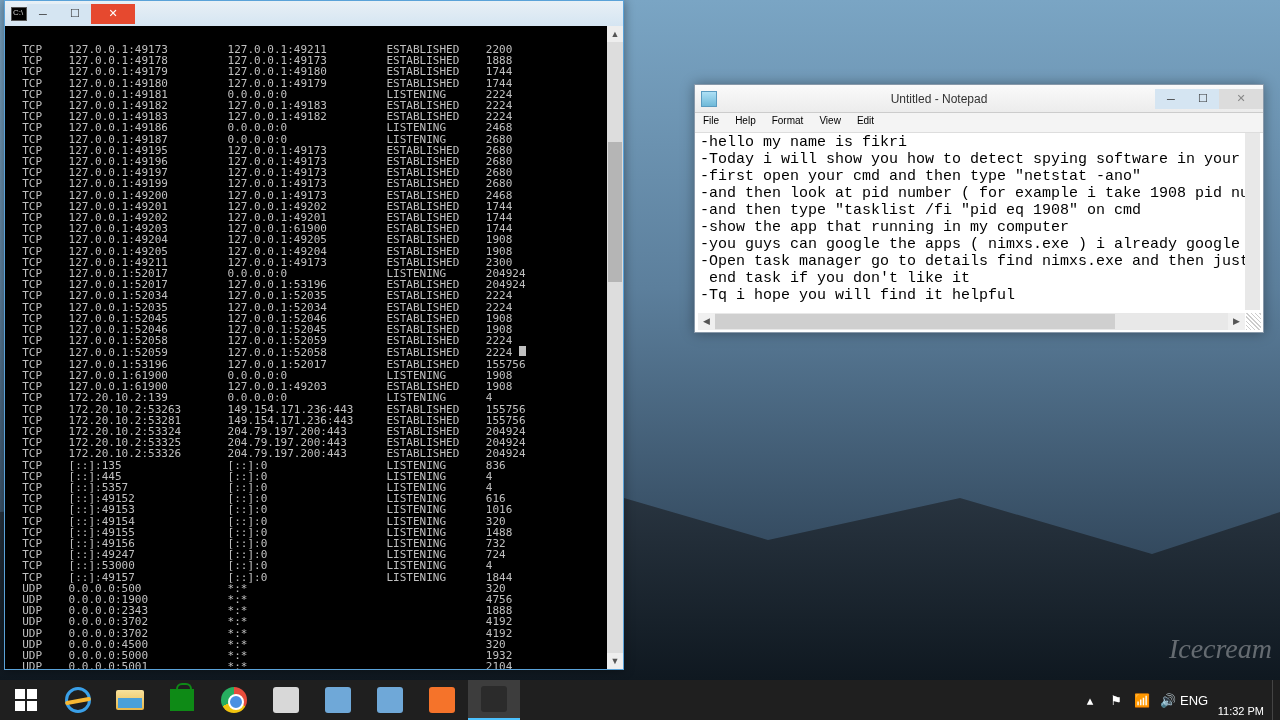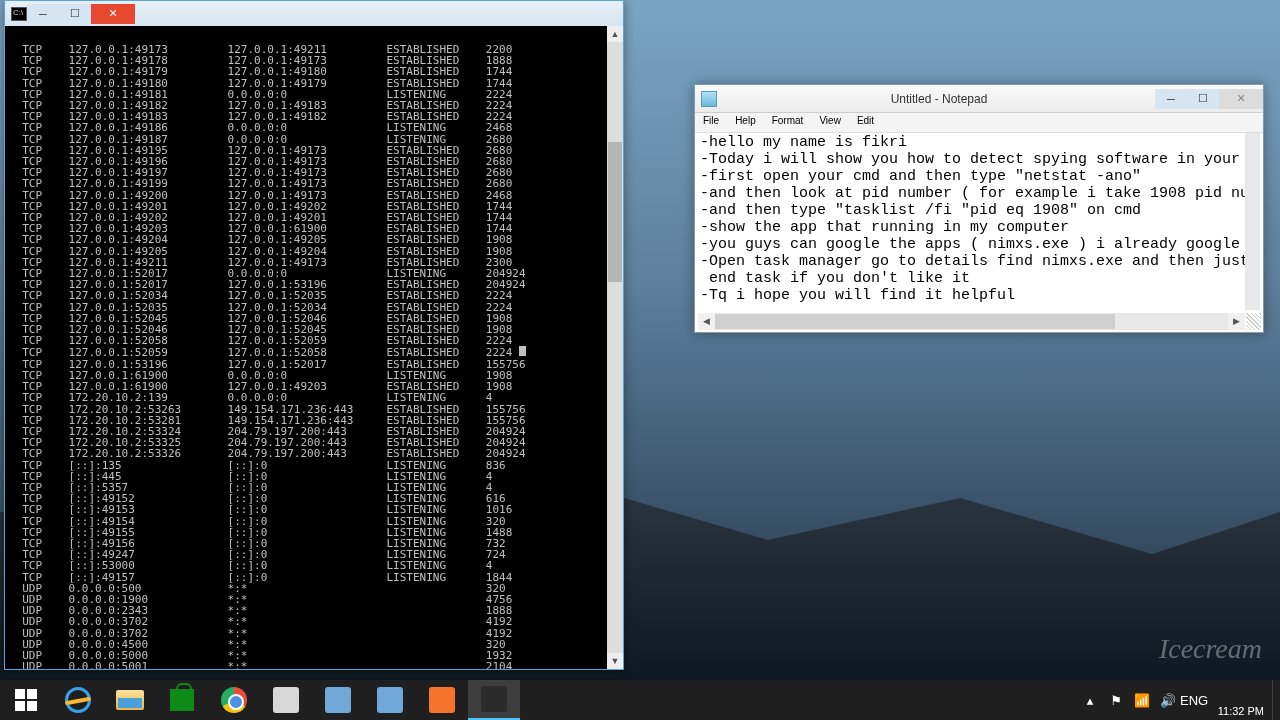--- a/index.html
+++ b/index.html
@@ -1,18 +1,18 @@
 <!DOCTYPE html>
 <html><head>
 <meta charset="utf-8">
 <style>
 * { margin:0; padding:0; box-sizing:border-box; font-family:"Segoe UI",Tahoma,sans-serif; }
 body { width:1280px; height:720px; overflow:hidden; position:relative; background:linear-gradient(180deg,#7aa5c4 0%,#5c7f9c 40%,#1a2838 100%); }
 .wallpaper-rocks { position:absolute; bottom:40px; left:0; right:0; height:280px; background:linear-gradient(180deg,transparent 0%,#2a3642 30%,#0f1820 100%); clip-path:polygon(0 100%,0 40%,15% 35%,30% 45%,45% 30%,60% 50%,75% 35%,90% 55%,100% 40%,100% 100%); }
-.watermark { position:absolute; right:18px; bottom:55px; color:rgba(255,255,255,0.35); font-size:28px; font-family:"Brush Script MT",cursive; font-style:italic; pointer-events:none; }
+.watermark { position:absolute; right:8px; bottom:55px; color:rgba(255,255,255,0.35); font-size:28px; font-family:"Brush Script MT",cursive; font-style:italic; pointer-events:none; }
 
 
 .cmd-window { position:absolute; left:4px; top:0; width:620px; height:670px; background:#000; border:1px solid #5aa2d8; box-shadow:0 0 10px rgba(0,0,0,0.4); }
 .cmd-titlebar { height:25px; background:linear-gradient(#e8f0f6,#d5e5f2); display:flex; align-items:center; position:relative; }
 .cmd-icon { width:16px; height:14px; margin-left:6px; background:#000; border:1px solid #555; font-size:8px; color:#ccc; line-height:10px; text-align:left; padding-left:1px; }
 .cmd-title { flex:1; text-align:center; font-size:12px; color:#333; }
 .win-btns { display:flex; }
 .win-btn { width:32px; height:20px; display:flex; align-items:center; justify-content:center; font-size:11px; font-family:Arial; cursor:pointer; }
 .win-btn.min,.win-btn.max { background:#d5e5f2; color:#333; }
 .win-btn.close { background:#e6492f; color:#fff; width:44px; }

